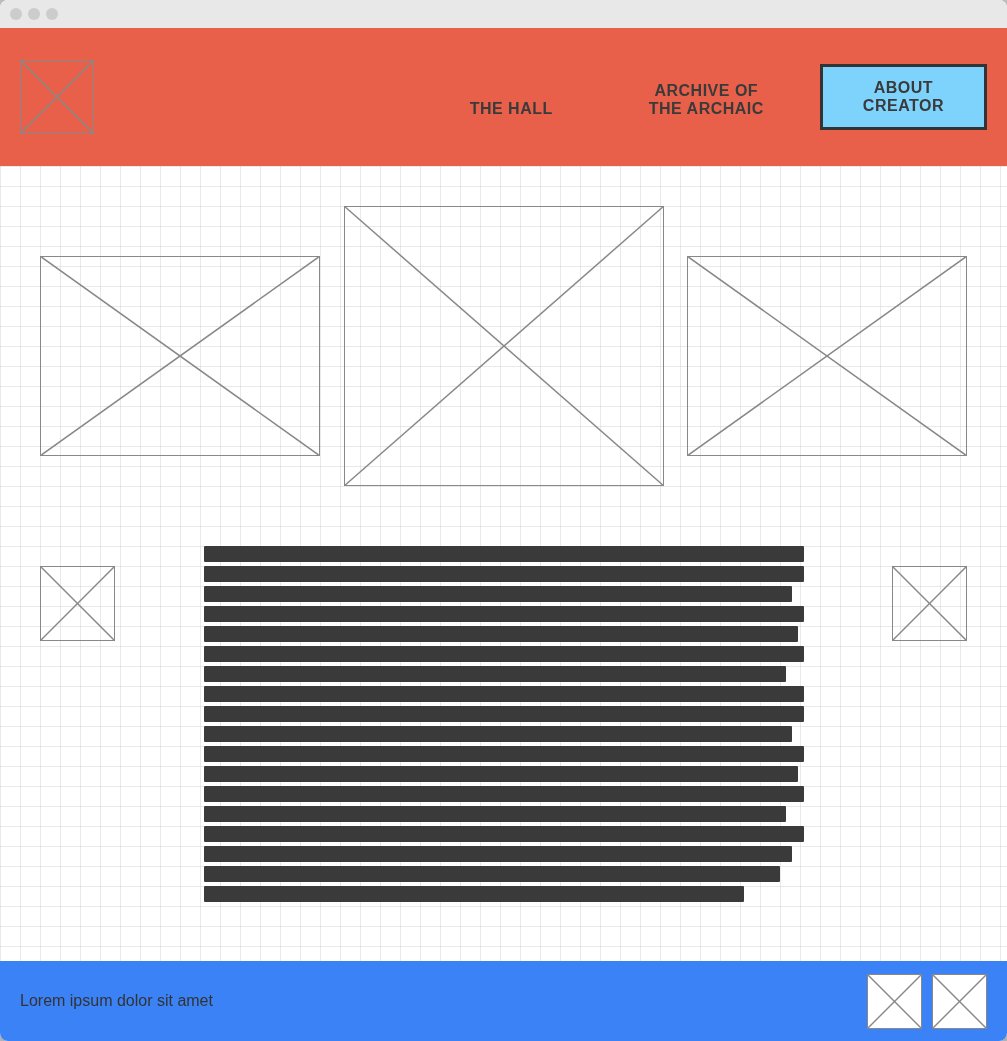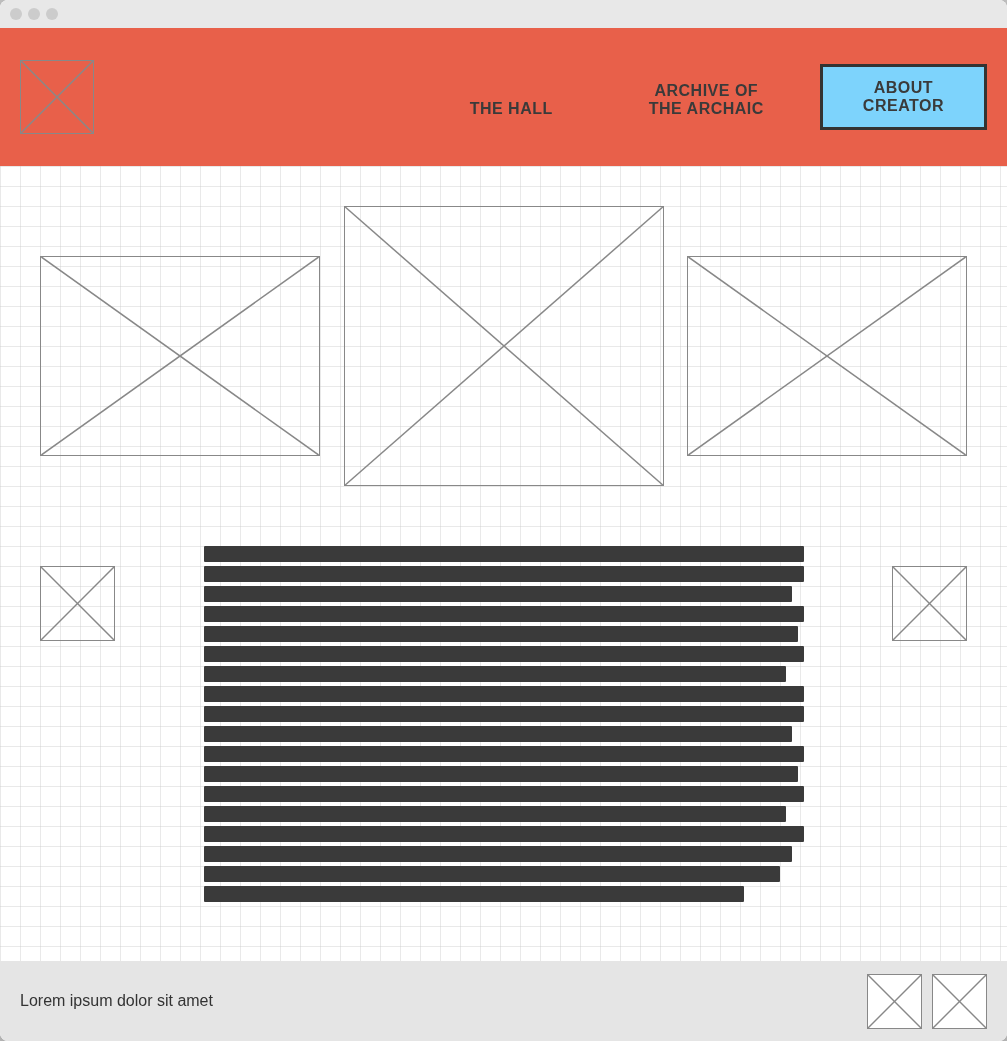--- a/index.html
+++ b/index.html
@@ -159,21 +159,21 @@
 
     .text-line {
       height: 16px;
       background: #3a3a3a;
       border-radius: 1px;
     }
 
     
     .footer {
       height: 80px;
-      background: #e5e5e5;
+      background: #3b82f6;
       display: flex;
       align-items: center;
       justify-content: space-between;
       padding: 0 20px;
       flex-shrink: 0;
     }
 
     .footer-text {
       color: #333;
       font-size: 16px;

